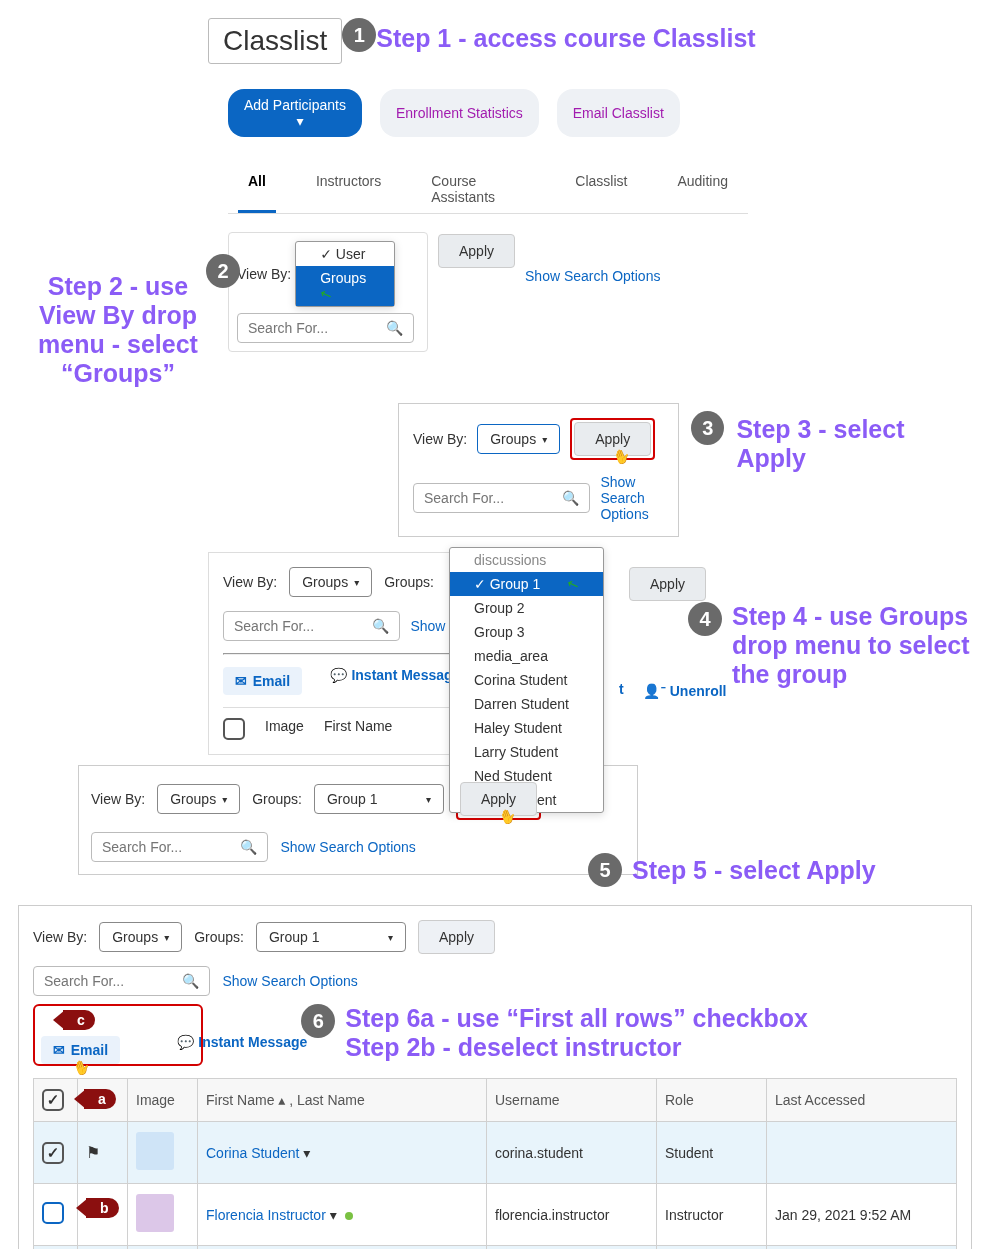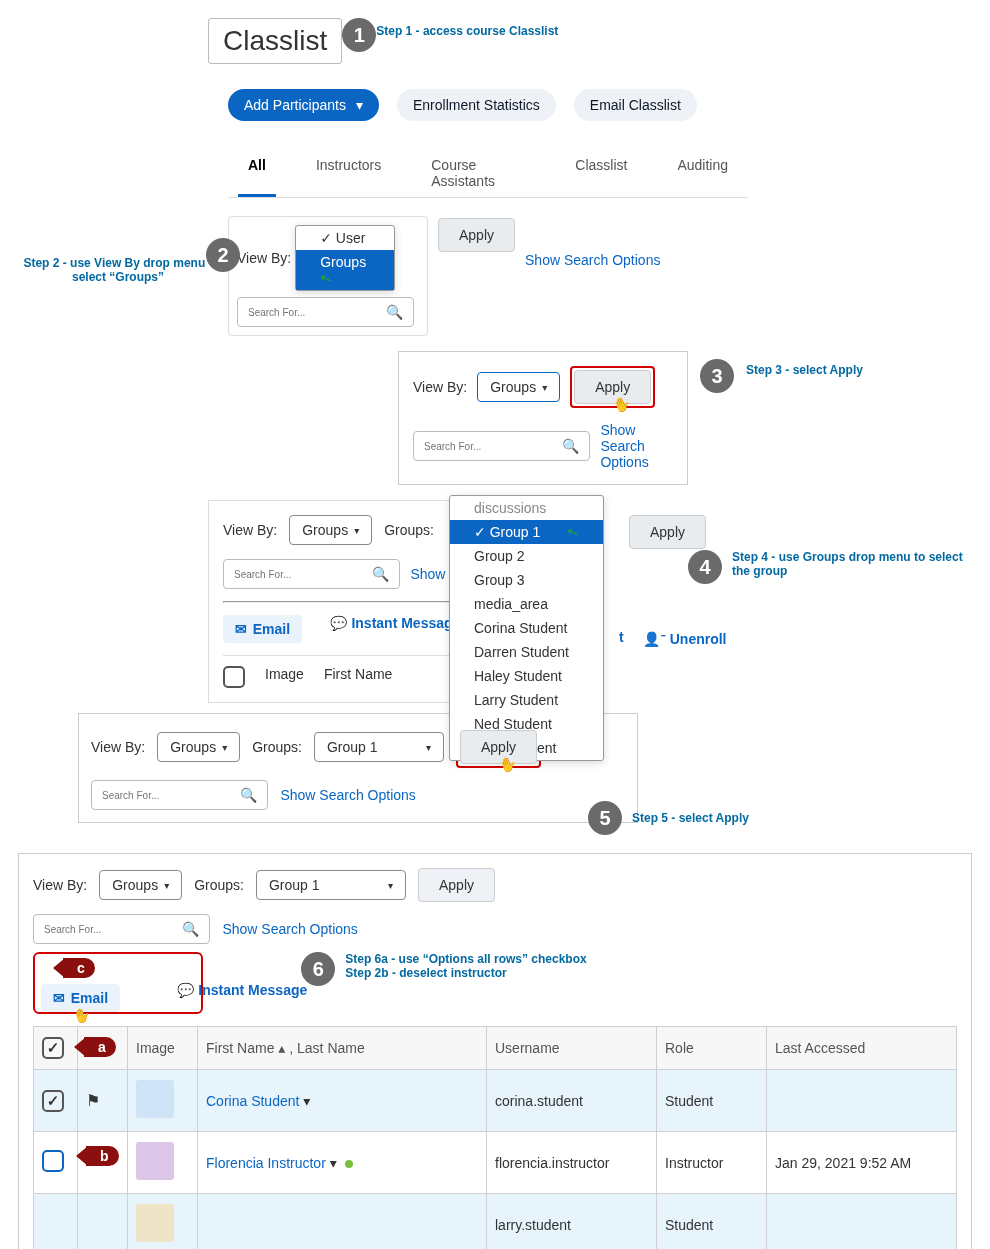--- a/index.html
+++ b/index.html
@@ -1,36 +1,36 @@
 <!DOCTYPE html>
 <html><head>
 <meta charset="utf-8">
 <style>
   * { box-sizing: border-box; margin: 0; padding: 0; }
   body { font-family: Arial, Helvetica, sans-serif; background: #fff; width: 990px; color: #333; font-size: 14px; }
   .page { padding: 18px; }
   .title { color: #8b0f0f; font-size: 30px; font-weight: bold; text-align: center; margin-bottom: 20px; }
-  .blue-step { color: #0369a1; font-weight: bold; font-size: 12px; }
+  .blue-step { color: #8b5cf6; font-weight: bold; font-size: 25px; }
   .red-box { border: 2px solid #d20000; border-radius: 4px; }
   .panel { background: #fff; border: 1px solid #ddd; padding: 10px; }
   .circle-num { display:inline-flex; align-items:center; justify-content:center; width: 34px; height: 34px; background: #6a6a6a; color: #fff; border-radius: 50%; font-size: 20px; font-weight: bold; }
   .tear { display:inline-flex; align-items:center; justify-content:center; padding: 2px 10px 2px 14px; background:#8b0f0f; color:#fff; border-radius: 0 12px 12px 0; font-weight:bold; position:relative; font-size:14px; }
   .tear::before { content:''; position:absolute; left:-10px; top:0; bottom:0; width:12px; background:#8b0f0f; clip-path: polygon(0 50%, 100% 0, 100% 100%); }
-  .btn { display:inline-flex; align-items:center; justify-content:center; padding: 8px 16px; border-radius: 16px; cursor: pointer; font-size:14px; }
+  .btn { display:inline-flex; align-items:center; justify-content:center; padding: 8px 16px; border-radius: 16px; cursor: pointer; font-size:14px;flex-direction:column; }
   .btn-blue { background:#0b66c3; color:#fff; }
-  .btn-gray { background:#eef1f5; color:#0f172a; }
+  .btn-gray { background:#eef1f5; color:#a21caf; }
   .tabs { display:flex; gap: 30px; border-bottom:1px solid #ddd; padding: 8px 10px 0 10px; }
   .tab { padding: 8px 10px; color:#555; }
   .tab.active { font-weight:bold; border-bottom:3px solid #0b66c3; color:#000; }
   .select { display:inline-flex; align-items:center; gap:6px; border:1px solid #888; border-radius:4px; padding:6px 12px; background:#fff; }
   .select.blue-border { border-color:#0b66c3; }
   .chev { font-size:10px; }
   .apply { background:#e9ecef; color:#333; padding:8px 20px; border-radius:4px; border:1px solid #ccc; }
   .search { display:inline-flex; align-items:center; border:1px solid #bbb; border-radius:4px; padding:6px 10px; gap:8px; background:#fff; }
-  .search input { border:none; outline:none; font-size:10px; color:#737373; width:130px; }
+  .search input { border:none; outline:none; font-size:14px; color:#737373; width:130px; }
   .link-blue { color:#0b66c3; cursor:pointer; }
   .pill-blue { background:#eaf2fb; color:#0b66c3; padding:6px 12px; border-radius:4px; display:inline-flex; align-items:center; gap:6px; font-weight:bold; font-size:14px; }
   .dd-menu { background:#fff; border:1px solid #999; border-radius:3px; box-shadow:0 2px 8px rgba(0,0,0,0.15); }
   .dd-item { padding:4px 24px; font-size:14px; }
   .dd-item.sel { background:#0b66c3; color:#fff; }
   .chk { width:22px; height:22px; border:2px solid #555; border-radius:5px; display:inline-flex; align-items:center; justify-content:center; }
   .chk.blue { border-color:#0b66c3; }
   .chk.on::after { content:'✓'; font-size:15px; font-weight:bold; color:#333; }
   table.roster { width:100%; border-collapse:collapse; }
   table.roster th, table.roster td { border:1px solid #d0d0d0; padding:10px 8px; text-align:left; font-size:14px; }
@@ -251,21 +251,21 @@
             <span>Email</span>
             <span class="cursor-ic" style="position:absolute; bottom:-12px; left:40%;">✋</span>
           </span>
         </div>
       </div>
       <span class="link-blue" style="font-weight:bold; margin-left:-40px; margin-top:30px;"><span>💬</span> <span>Instant Message</span></span>
 
       <div style="margin-left:-20px; display:flex; gap:10px; align-items:flex-start;">
         <div class="circle-num">6</div>
         <div>
-          <div class="blue-step">Step 6a - use “Options all rows” checkbox</div>
+          <div class="blue-step">Step 6a - use “First all rows” checkbox</div>
           <div class="blue-step">Step 2b - deselect instructor</div>
         </div>
       </div>
     </div>
 
     <table class="roster" style="margin-top:12px;">
       <thead>
         <tr>
           <th style="width:44px;"><span class="chk on"></span></th>
           <th style="width:50px; position:relative;">

